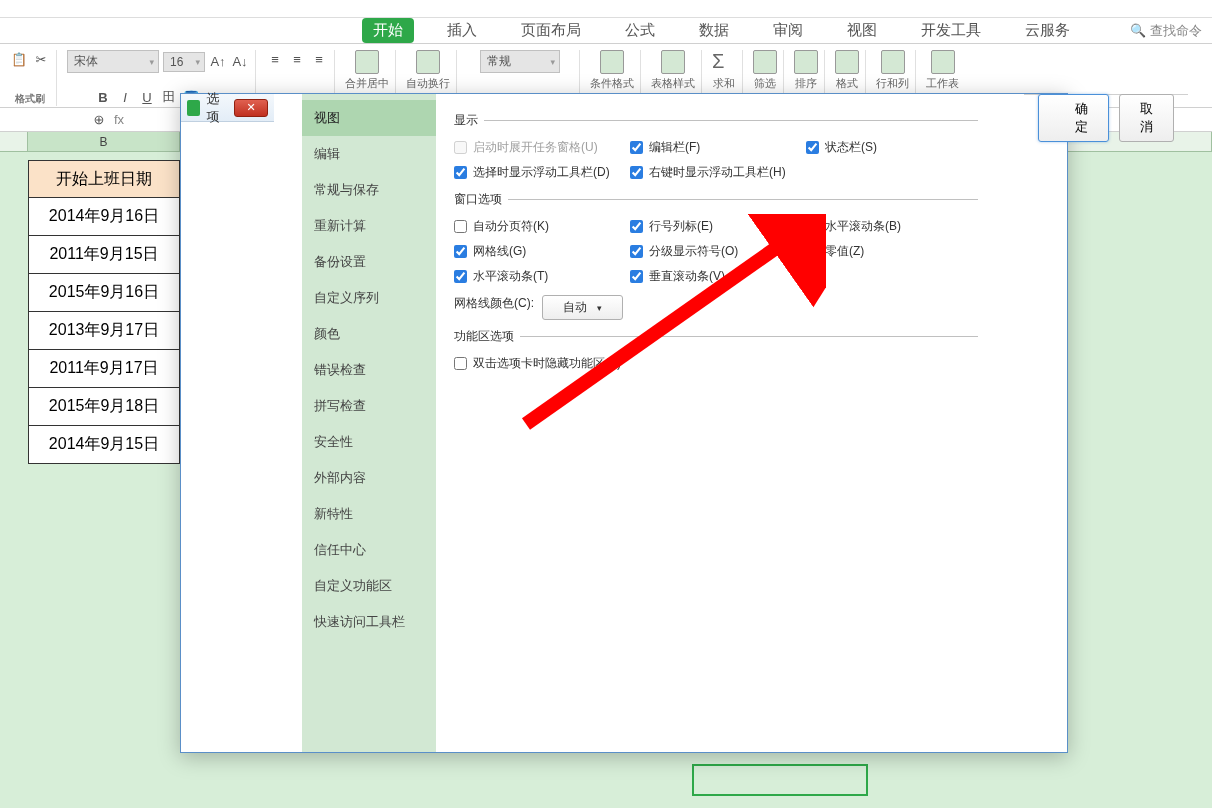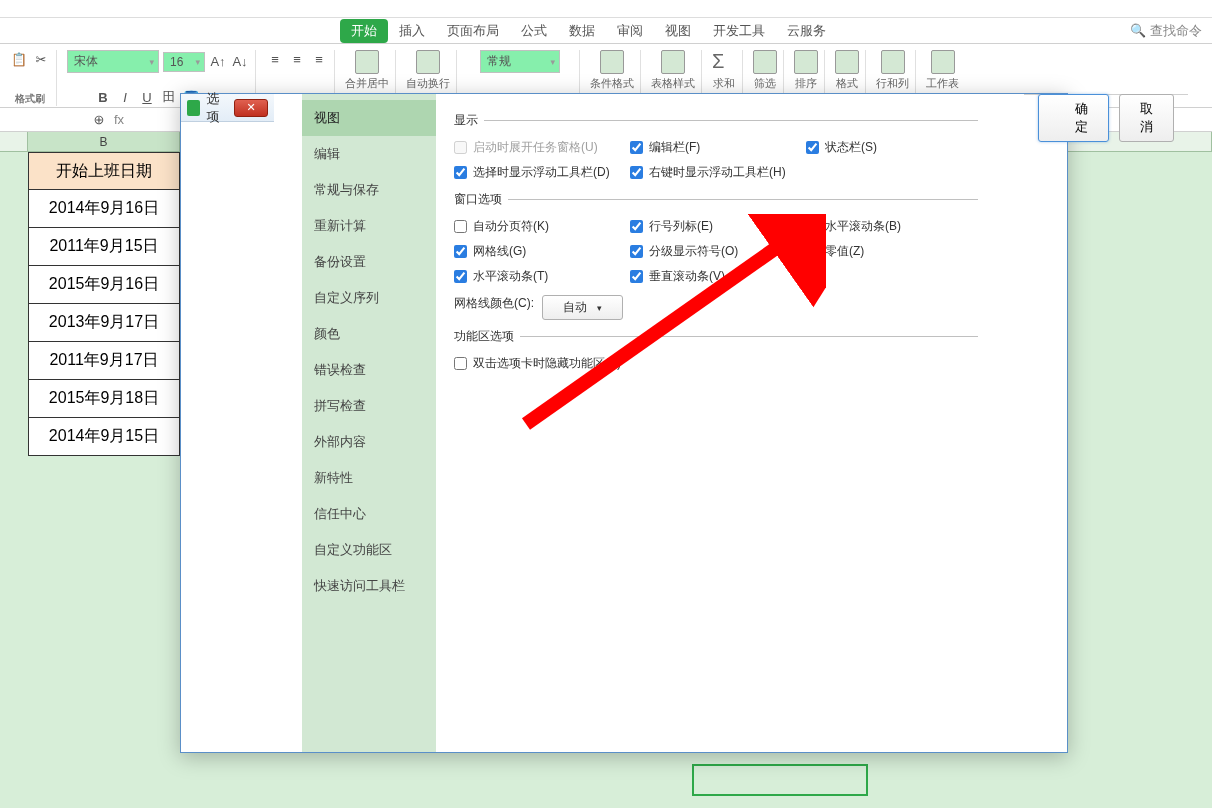--- a/index.html
+++ b/index.html
@@ -2,49 +2,49 @@
 <html><head>
 <meta charset="utf-8">
 <style>
 * { box-sizing: border-box; margin: 0; padding: 0; font-family: "Microsoft YaHei", sans-serif; }
 body { background: #fff; width: 1212px; height: 808px; overflow: hidden; position: relative; font-size: 12px; }
 
 
 .top-strip { height: 18px; background: #fff; border-bottom: 1px solid #ddd; }
 
 .tabs-row { height: 26px; background: #fff; display: flex; align-items: center; padding-left: 340px; border-bottom: 1px solid #d0d0d0; position: relative; }
-.menu-tab { padding: 3px 11px; font-size: 13px; color: #555; cursor: pointer; }
+.menu-tab { padding: 3px 11px; font-size: 15px; color: #555; cursor: pointer; margin-left: 22px; }
 .menu-tab.active { background: #2ea849; color: #fff; border-radius: 4px; }
 .search-cmd { position: absolute; right: 10px; color: #888; font-size: 13px; display: flex; align-items: center; gap: 3px; }
 
 .ribbon { height: 64px; background: #fff; border-bottom: 1px solid #d0d0d0; display: flex; align-items: flex-start; padding: 6px 4px; gap: 4px; }
 .ribbon-group { display: flex; flex-direction: column; align-items: center; justify-content: space-between; height: 56px; padding: 0 6px; border-right: 1px solid #e0e0e0; }
 .ribbon-group:last-child { border-right: none; }
 .ribbon-btn-lg { display: flex; flex-direction: column; align-items: center; gap: 2px; font-size: 11px; color: #666; cursor: pointer; }
 .ribbon-btn-lg .ico { width: 24px; height: 24px; background: #d4e8d4; border: 1px solid #999; border-radius: 2px; }
 .ribbon-row { display: flex; align-items: center; gap: 4px; }
-.ribbon-sel { border: 1px solid #c0c0c0; background: #86efac; font-size: 12px; padding: 2px 18px 2px 6px; position: relative; display: inline-flex; align-items: center; color: #555; }
+.ribbon-sel { border: 1px solid #c0c0c0; background: #e5e5e5; font-size: 12px; padding: 2px 18px 2px 6px; position: relative; display: inline-flex; align-items: center; color: #555; }
 .ribbon-sel::after { content: '▾'; position: absolute; right: 4px; font-size: 9px; color: #999; }
 .ribbon-icon { width: 18px; height: 18px; display: inline-flex; align-items: center; justify-content: center; color: #555; font-size: 13px; cursor: pointer; }
 .ribbon-group-label { font-size: 10px; color: #777; font-weight: bold; }
 
 
 .formula-row { height: 24px; border-bottom: 1px solid #d0d0d0; display: flex; align-items: center; padding: 0 4px; gap: 6px; }
 .name-box { width: 80px; }
 .fx-icon { color: #888; font-size: 13px; }
 
 
 .sheet-area { position: relative; background: #d7eed8; height: 680px; }
 .col-headers { display: flex; background: #e8f3e8; border-bottom: 1px solid #a0c0a0; height: 20px; }
 .row-head-spacer { width: 28px; border-right: 1px solid #a0c0a0; }
 .col-h { border-right: 1px solid #a0c0a0; text-align: center; font-size: 12px; color: #444; line-height: 20px; }
 .col-h.b { width: 152px; }
 .col-h.s { flex: 1; }
 .col-h.sel { background: #c8e4c8; }
-.data-col { position: absolute; left: 28px; top: 20px; width: 152px; }
+.data-col { position: absolute; left: 28px; top: 28px; width: 152px; }
 .data-cell { height: 38px; border: 1px solid #333; border-top: none; background: #fff; display: flex; align-items: center; justify-content: center; font-size: 16px; color: #000; }
 .data-cell:first-child { border-top: 1px solid #333; background: #fbe2c8; }
 
 
 .btm-box { position: absolute; left: 692px; top: 764px; width: 176px; height: 32px; border: 2px solid #2ea849; }
 
 
 .dialog { position: absolute; left: 180px; top: 93px; width: 888px; height: 660px; background: #fff; border: 1px solid #5a8fc8; box-shadow: 0 4px 20px rgba(0,0,0,0.25); display: flex; flex-direction: row; gap: 28px; }
 .dlg-title { height: 28px; background: linear-gradient(#f4f8fc, #e3edf7); border-bottom: 1px solid #c0d0e0; display: flex; align-items: center; padding: 0 6px; gap: 6px; }
 .dlg-title-ico { width: 16px; height: 16px; background: #2ea849; border-radius: 2px; }
@@ -244,20 +244,21 @@
     <div class="dlg-sidebar">
       <div class="side-item active">视图</div>
       <div class="side-item">编辑</div>
       <div class="side-item">常规与保存</div>
       <div class="side-item">重新计算</div>
       <div class="side-item">备份设置</div>
       <div class="side-item">自定义序列</div>
       <div class="side-item">颜色</div>
       <div class="side-item">错误检查</div>
       <div class="side-item">拼写检查</div>
+      <div class="side-item">安全性</div>
       <div class="side-item">外部内容</div>
       <div class="side-item">新特性</div>
       <div class="side-item">信任中心</div>
       <div class="side-item">自定义功能区</div>
       <div class="side-item">快速访问工具栏</div>
     </div>
     <div class="dlg-main">
 
       <div class="section-title">
           <span>显示</span>

